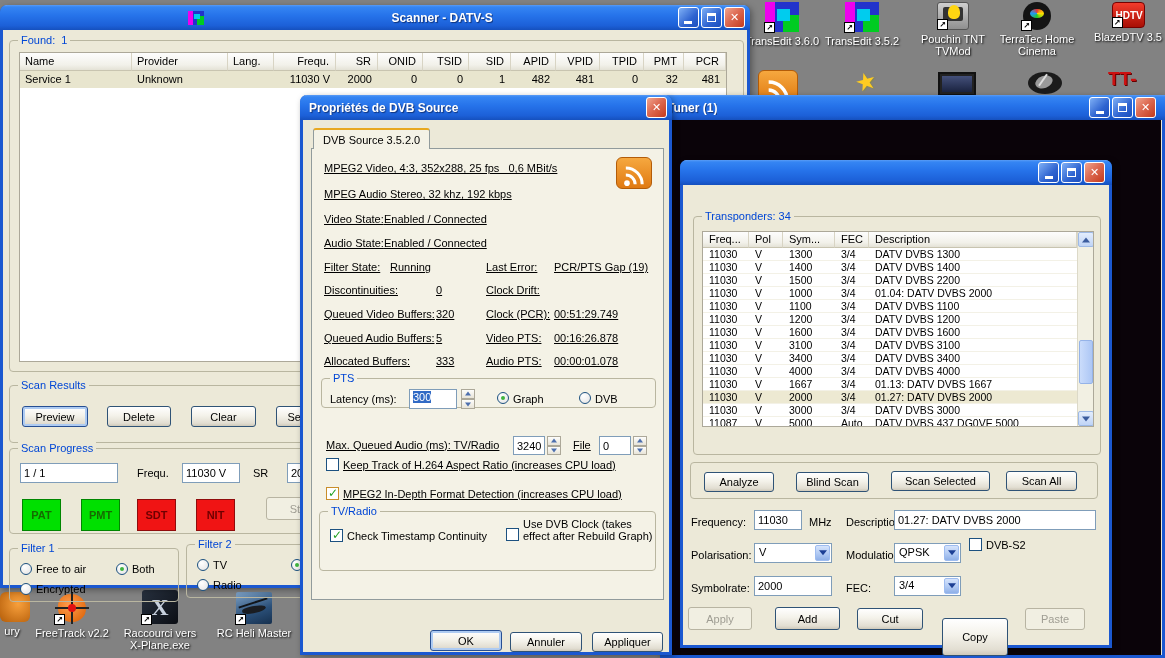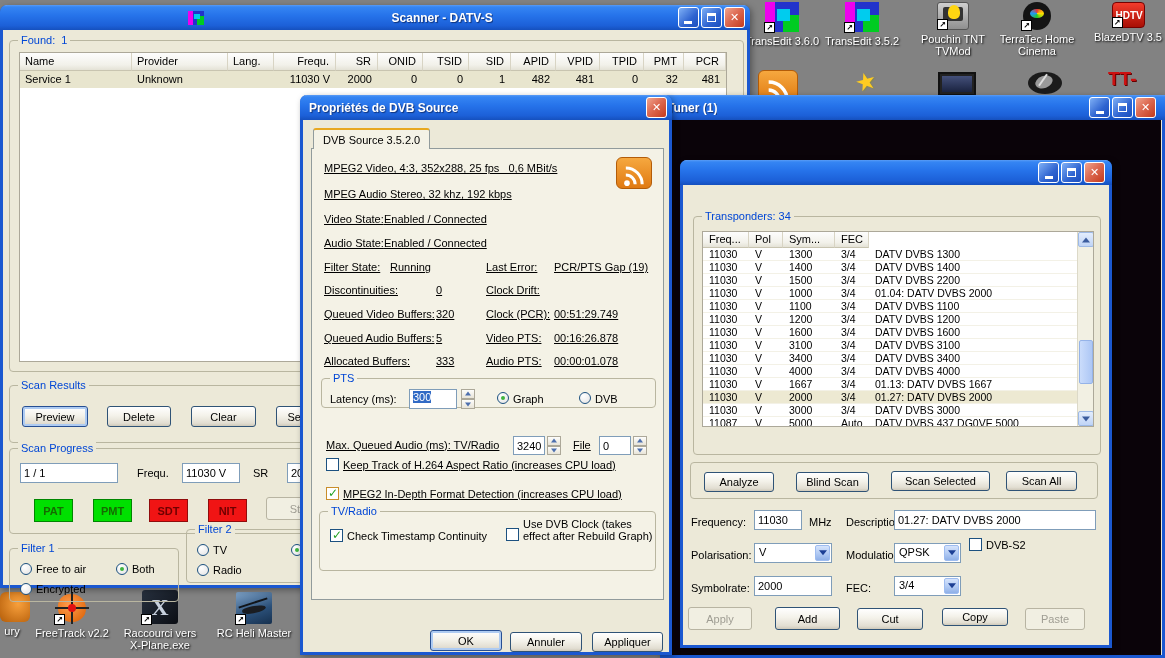--- a/index.html
+++ b/index.html
@@ -39,21 +39,21 @@
   .combo { position:absolute; border:1px solid #7F9DB9; background:#fff; }
   .combo .cval { position:absolute; left:4px; top:2px; }
   .combo .arr { position:absolute; right:1px; top:1px; bottom:1px; width:15px; border-radius:2px; border:1px solid #9ebcf0; background:linear-gradient(180deg,#d6e4fc,#b4ccf4 50%,#8fb0e8); }
   .combo .arr::after { content:""; position:absolute; left:50%; top:50%; transform:translate(-50%,-30%); border:4px solid transparent; border-top:5px solid #1c3f94; }
 
   .chk { position:absolute; width:13px; height:13px; background:#fff; border:1px solid #1c5180; }
   .chk.checked::after { content:"✓"; position:absolute; left:1px; top:-2px; color:#21a121; font-weight:bold; font-size:12px; }
   .rad { position:absolute; width:12px; height:12px; border:1px solid #1c5180; border-radius:50%; background:radial-gradient(circle at 35% 30%,#ffffff,#e2e2e2); }
   .rad.sel::after { content:""; position:absolute; inset:3px; border-radius:50%; background:#3fb43f; }
 
-  .ind { position:absolute; width:39px; height:23px; display:flex; align-items:center; justify-content:center; font-weight:bold; border:1px solid rgba(0,0,0,.4);margin-left:12px; }
+  .ind { position:absolute; width:39px; height:32px; display:flex; align-items:center; justify-content:center; font-weight:bold; border:1px solid rgba(0,0,0,.4); }
   .ind.green { background:#00E000; color:#156b00; }
   .ind.red { background:#F01414; color:#6f0000; }
 
   
   .sc-table { position:absolute; background:#fff; border:1px solid #aca899; overflow:hidden; }
   .sc-h { display:flex; height:18px; }
   .sc-h > span { background:linear-gradient(180deg,#fdfdfd,#f2f1ea 70%,#e4e2d6); border-right:1px solid #d8d4c4; border-bottom:1px solid #c8c4b0; padding:2px 6px 0 5px; white-space:nowrap; overflow:hidden; }
   .sc-r { display:flex; height:17px; background:#E8E5CE; }
   .sc-r > span { padding:2px 6px 0 5px; white-space:nowrap; overflow:hidden; }
   .sc-cols > span:nth-child(1){width:112px} .sc-cols > span:nth-child(2){width:96px}
@@ -280,21 +280,21 @@
 
     <div class="grp" style="left:6px;top:518px;width:170px;height:54px">
       <span class="grp-label">Filter 1</span>
       <i class="rad" style="left:10px;top:14px"></i>
       <span class="label" style="left:26px;top:14px">Free to air</span>
       <i class="rad sel" style="left:106px;top:14px"></i>
       <span class="label" style="left:122px;top:14px">Both</span>
       <i class="rad" style="left:10px;top:34px"></i>
       <span class="label" style="left:26px;top:34px">Encrypted</span>
     </div>
-    <div class="grp" style="left:183px;top:499px;width:132px;height:54px">
+    <div class="grp" style="left:183px;top:514px;width:132px;height:54px">
       <span class="grp-label">Filter 2</span>
       <i class="rad" style="left:10px;top:14px"></i>
       <span class="label" style="left:26px;top:14px">TV</span>
       <i class="rad" style="left:10px;top:34px"></i>
       <span class="label" style="left:26px;top:34px">Radio</span>
       <i class="rad sel" style="left:104px;top:14px"></i>
     </div>
   </div>
 </div>
 
@@ -330,20 +330,21 @@
 
     <div class="grp" style="left:10px;top:30px;width:408px;height:239px">
       <span class="grp-label">Transponders: 34</span>
       <div class="tr-list" style="left:8px;top:14px;width:392px;height:196px">
         <div class="tr-h tr-cols">
 
         <span>Freq...</span>
             <span>Pol</span>
             <span>Sym...</span>
             <span>FEC</span>
+            <span>Description</span>
           </div>
         <div>
 
             <div class="tr-row tr-cols">
               <span>11030</span>
               <span>V</span>
               <span>1300</span>
               <span>3/4</span>
               <span>DATV DVBS 1300</span>
             </div>
@@ -490,21 +491,21 @@
     <input class="txt" style="left: 71px; top: 390px; width: 78px; height: 20px;" value="2000">
     <span class="label" style="left:163px;top:396px">FEC:</span>
     <div class="combo" style="left:211px;top:390px;width:67px;height:20px">
       <span class="cval">3/4</span>
         <i class="arr"></i>
     </div>
 
     <div class="btn disabled" style="left:5px;top:421px;width:64px;height:23px">Apply</div>
     <div class="btn" style="left:92px;top:421px;width:65px;height:23px">Add</div>
     <div class="btn" style="left:174px;top:422px;width:66px;height:22px">Cut</div>
-    <div class="btn" style="left:259px;top:422px;width:66px;height:18px">Copy</div>
+    <div class="btn" style="left:259px;top:432px;width:66px;height:38px">Copy</div>
     <div class="btn disabled" style="left:342px;top:422px;width:60px;height:22px">Paste</div>
   </div>
 </div>
 
 <div class="win" style="left:300px;top:95px;width:372px;height:560px;z-index:40">
   <div class="tb">
     <span class="tb-title" style="">Propriétés de DVB Source</span>
     <div class="tb-btns">
       <div class="tbtn close">✕</div>
     </div>

